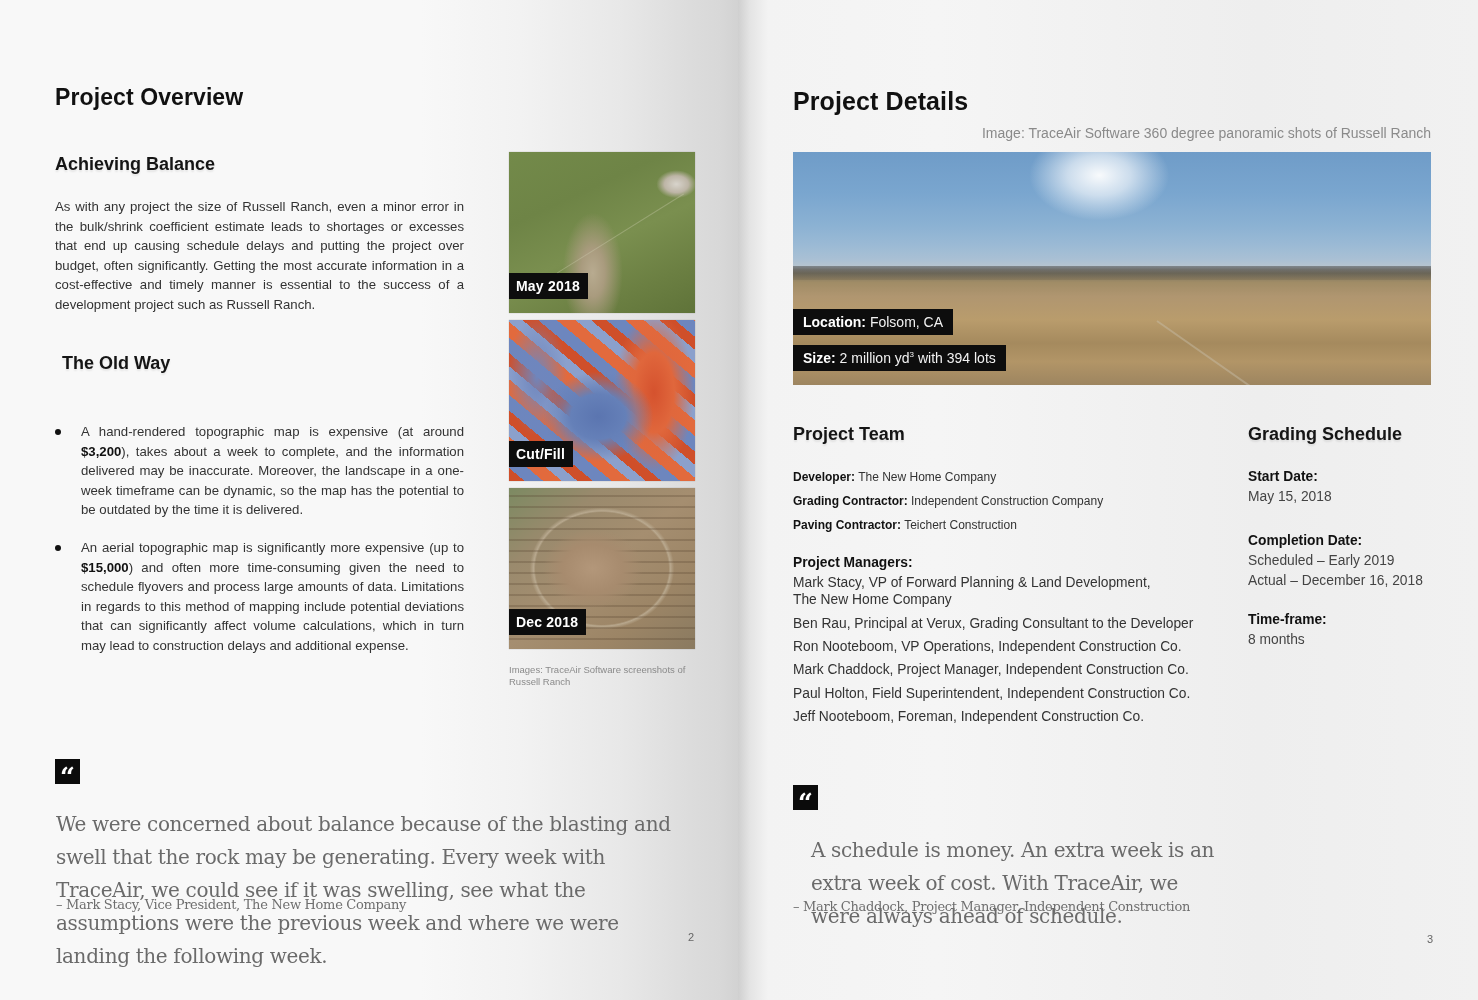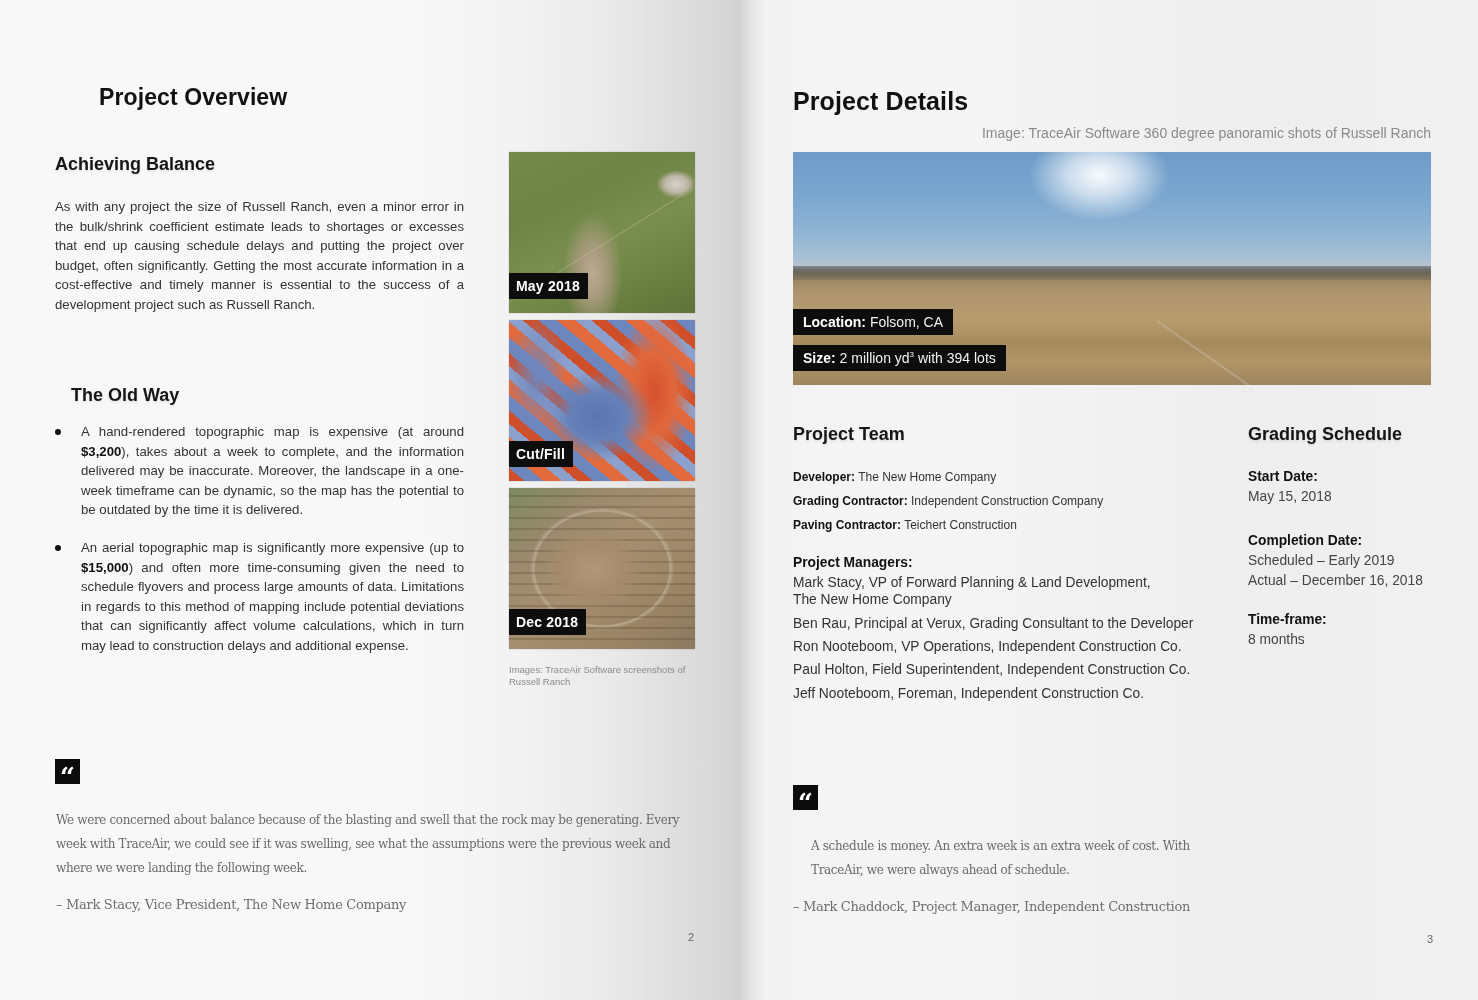--- a/index.html
+++ b/index.html
@@ -125,22 +125,22 @@
     color: #fff;
     font-family: "DejaVu Serif", serif;
     font-weight: 700;
     font-size: 26px;
     line-height: 36px;
     text-align: center;
     overflow: hidden;
   }
   .quote-text {
     font-family: "DejaVu Serif", "Liberation Serif", serif;
-    font-size: 12px;
-    line-height: 24px;
+    font-size: 20px;
+    line-height: 33px;
     color: #6a6a6a;
     letter-spacing: -0.35px;
   }
   .quote-author {
     font-family: "DejaVu Serif", "Liberation Serif", serif;
     font-size: 13px;
     color: #6e6e6e;
     letter-spacing: -0.3px;
   }
   .page-number {
@@ -210,26 +210,26 @@
     font-size: 13.8px;
     color: #444;
     line-height: 20px;
   }
 </style>
 </head>
 <body>
 
 <div class="page page-left">
 
-  <h1 class="page-title abs" style="left:55px; top:84px;margin-left:44px;">Project Overview</h1>
+  <h1 class="page-title abs" style="left:55px; top:84px;">Project Overview</h1>
 
   <h2 class="section-title abs" style="left:55px; top:154px;">Achieving Balance</h2>
   <p class="body-text abs" style="left:55px; top:197px; width:409px;">As with any project the size of Russell Ranch, even a minor error in the bulk/shrink coefficient estimate leads to shortages or excesses that end up causing schedule delays and putting the project over budget, often significantly. Getting the most accurate information in a cost-effective and timely manner is essential to the success of a development project such as Russell Ranch.</p>
 
-  <h2 class="section-title abs" style="left:71px; top:353px;margin-top:32px;">The Old Way</h2>
+  <h2 class="section-title abs" style="left:62px; top:353px;">The Old Way</h2>
 
   <ul class="bullet-list body-text abs" style="left:55px; top:396px; width:409px;margin-top:26px;">
     <li>
       <span class="bullet-dot"></span>
       <span>A hand-rendered topographic map is expensive (at around </span><b>$3,200</b><span>), takes about a week to complete, and the information delivered may be inaccurate. Moreover, the landscape in a one-week timeframe can be dynamic, so the map has the potential to be outdated by the time it is delivered.</span>
     </li>
     <li>
       <span class="bullet-dot"></span>
       <span>An aerial topographic map is significantly more expensive (up to </span><b>$15,000</b><span>) and often more time-consuming given the need to schedule flyovers and process large amounts of data. Limitations in regards to this method of mapping include potential deviations that can significantly affect volume calculations, which in turn may lead to construction delays and additional expense.</span>
     </li>
@@ -286,20 +286,21 @@
       <span>Teichert Construction</span>
     </div>
   </div>
 
   <div class="sched-label abs" style="left:55px; top:553px;">Project Managers:</div>
   <div class="abs" style="left:55px; top:574px; width:430px;">
     <div class="mgr-line" style="line-height:17px;">Mark Stacy, VP of Forward Planning &amp; Land Development,</div>
     <div class="mgr-line" style="line-height:17px; margin-bottom:4px;">The New Home Company</div>
     <div class="mgr-line">Ben Rau, Principal at Verux, Grading Consultant to the Developer</div>
     <div class="mgr-line">Ron Nooteboom, VP Operations, Independent Construction Co.</div>
+    <div class="mgr-line">Mark Chaddock, Project Manager, Independent Construction Co.</div>
     <div class="mgr-line">Paul Holton, Field Superintendent, Independent Construction Co.</div>
     <div class="mgr-line">Jeff Nooteboom, Foreman, Independent Construction Co.</div>
   </div>
 
   <h2 class="section-title abs" style="left:510px; top:424px;">Grading Schedule</h2>
   <div class="abs" style="left:510px; top:467px; width:200px;">
     <div class="sched-label">Start Date:</div>
     <div class="sched-value">May 15, 2018</div>
     <div class="sched-label" style="margin-top:24px;">Completion Date:</div>
     <div class="sched-value">Scheduled – Early 2019</div>

